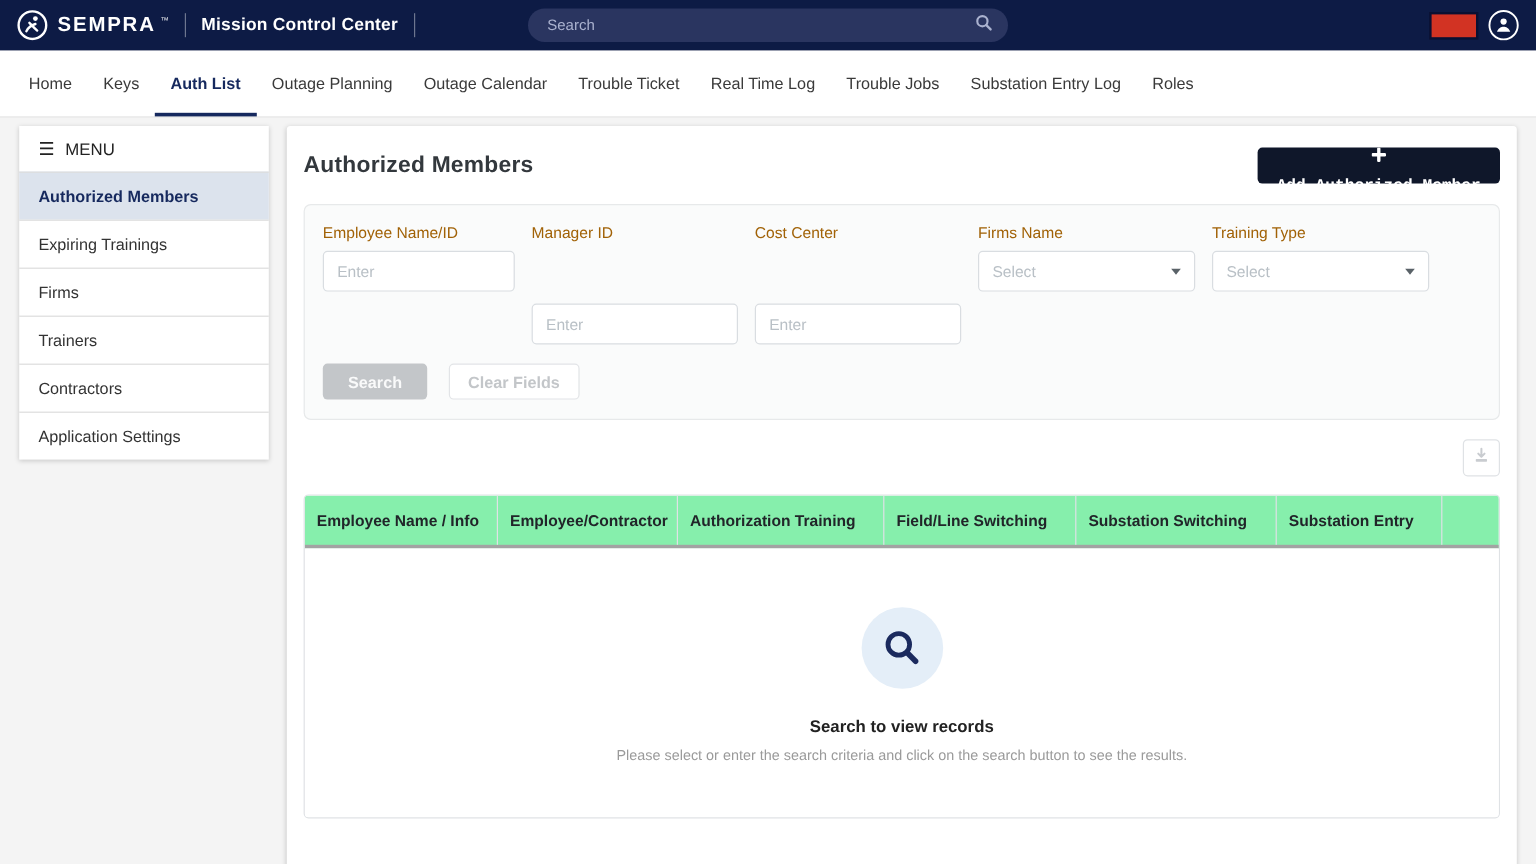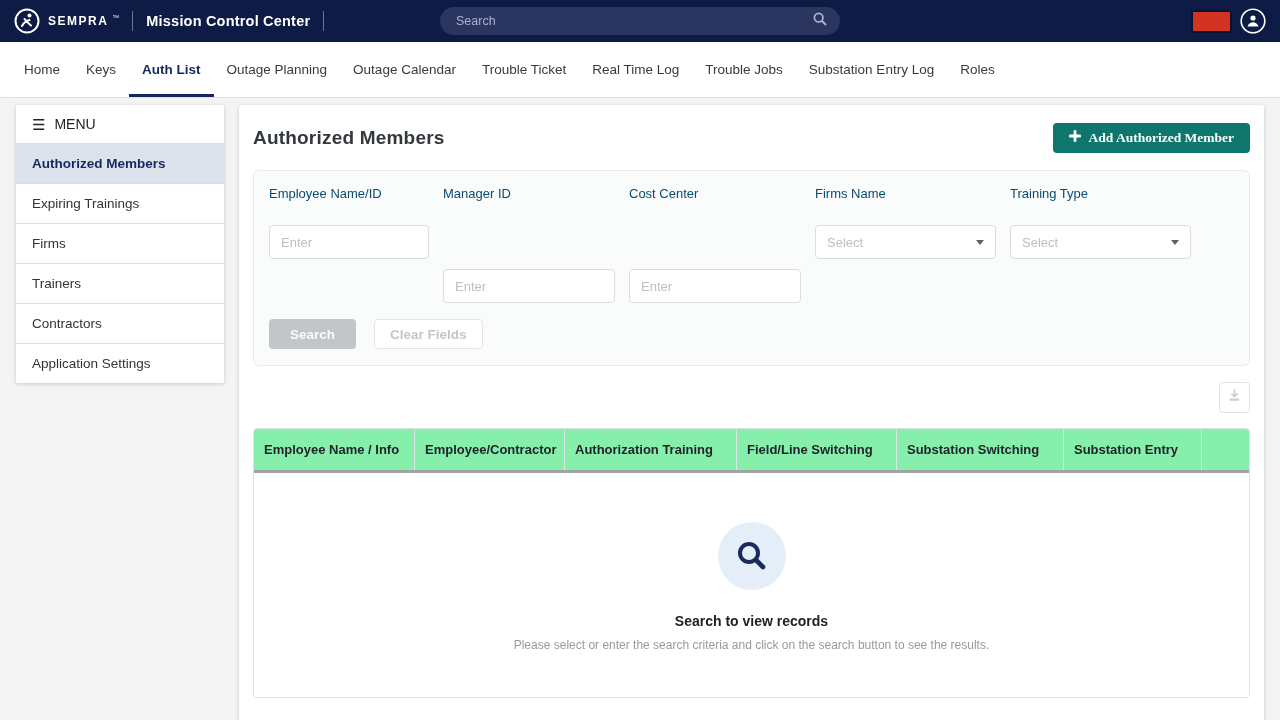--- a/index.html
+++ b/index.html
@@ -2,21 +2,21 @@
 <html><head>
 <meta charset="utf-8">
 <style>
   * { margin:0; padding:0; box-sizing:border-box; }
   html,body { width:1280px; height:720px; font-family:"Liberation Sans", sans-serif; background:#f4f4f4; overflow:hidden; }
 
   
   .navbar { position:relative; height:42px; background:#0d1b45; display:flex; align-items:center; padding:0 14px; color:#fff; }
   .brand { display:flex; align-items:center; gap:8px; }
   .logo-circle { width:26px; height:26px; }
-  .brand-text { font-size:12px; font-weight:bold; letter-spacing:1.5px; }
+  .brand-text { font-size:17px; font-weight:bold; letter-spacing:1.5px; }
   .brand-mark { font-size:7px; align-self:flex-start; margin-top:6px; margin-left:-4px; opacity:.9; }
   .nav-divider { width:1px; height:20px; background:rgba(255,255,255,.4); margin:0 13px; }
   .app-title { font-size:14.5px; font-weight:bold; letter-spacing:.2px; }
   .nav-search { position:absolute; left:440px; top:7px; width:400px; height:28px; background:#2a3560; border-radius:14px; display:flex; align-items:center; padding:0 12px 0 16px; }
   .nav-search input { flex:1; background:transparent; border:none; outline:none; color:#d6dbef; font-size:12.5px; font-family:"Liberation Sans", sans-serif; }
   .nav-search input::placeholder { color:#aab2cf; }
   .nav-right { margin-left:auto; display:flex; align-items:center; gap:10px; }
   .flag { width:37px; height:19px; background:#d23323; box-shadow:0 0 0 2px rgba(10,16,48,.9); }
   .avatar { width:26px; height:26px; }
 
@@ -30,26 +30,26 @@
 
   .sidebar { width:208px; background:#fff; box-shadow:0 1px 4px rgba(0,0,0,.18); }
   .menu-head { display:flex; align-items:center; gap:9px; padding:11px 16px; font-size:14px; color:#222; }
   .menu-icon { font-size:15px; color:#222; line-height:1; }
   .side-item { padding:12px 16px; font-size:13.5px; color:#333; border-top:1px solid #ddd; cursor:pointer; }
   .side-item.active { background:#dce3ed; color:#16295e; font-weight:bold; }
 
   .main-card { flex:1; background:#fff; box-shadow:0 1px 4px rgba(0,0,0,.18); border-radius:3px; padding:18px 14px 42px; min-height:575px; }
   .main-head { display:flex; align-items:center; justify-content:space-between; }
   .page-title { font-size:19px; font-weight:bold; color:#33383d; letter-spacing:.2px; }
-  .add-btn { display:flex; align-items:center; gap:8px; background:#0f766e; color:#fff; border:none; border-radius:4px; height:30px; padding:0 16px; font-size:13.5px; font-weight:bold; font-family:Liberation Serif, serif; cursor:pointer; }
+  .add-btn { display:flex; align-items:center; gap:8px; background:#0f172a; color:#fff; border:none; border-radius:4px; height:30px; padding:0 16px; font-size:13.5px; font-weight:bold; font-family:Liberation Mono, monospace; cursor:pointer;flex-direction:column; }
 
   .filter-panel { margin-top:17px; background:#fafbfb; border:1px solid #e7e9ea; border-radius:6px; padding:15px 15px 16px; }
   .filter-row { display:flex; gap:14px; }
   .field { display:flex; flex-direction:column; }
-  .field label { font-size:13px; color:#0c4a6e; margin-bottom:24px; }
+  .field label { font-size:13px; color:#a16207; margin-bottom:8px; }
   .field input { height:34px; border:1px solid #d9dde1; border-radius:4px; padding:0 11px; font-size:13px; color:#444; background:#fff; outline:none; font-family:"Liberation Sans", sans-serif; }
   .field input::placeholder { color:#b9c0c6; }
   .w160 { width:160px; } .w172 { width:172px;gap:44px; } .w181 { width:181px; }
   .select { height:34px; border:1px solid #d9dde1; border-radius:4px; background:#fff; display:flex; align-items:center; justify-content:space-between; padding:0 11px; font-size:13px; color:#b9c0c6; cursor:pointer; }
   .caret { width:0; height:0; border-left:4.5px solid transparent; border-right:4.5px solid transparent; border-top:5px solid #5a6268; }
   .filter-btns { display:flex; gap:18px; margin-top:16px; }
   .btn-search { background:#c3c6c9; color:rgba(255,255,255,.9); border:none; border-radius:4px; height:30px; padding:0 21px; font-size:13.5px; font-weight:bold; font-family:"Liberation Sans", sans-serif; }
   .btn-clear { background:#fff; color:#c3c6c9; border:1px solid #e2e4e7; border-radius:4px; height:30px; padding:0 15px; font-size:13.5px; font-weight:bold; font-family:"Liberation Sans", sans-serif; }
 
   .export-row { display:flex; justify-content:flex-end; margin-top:16px; }

